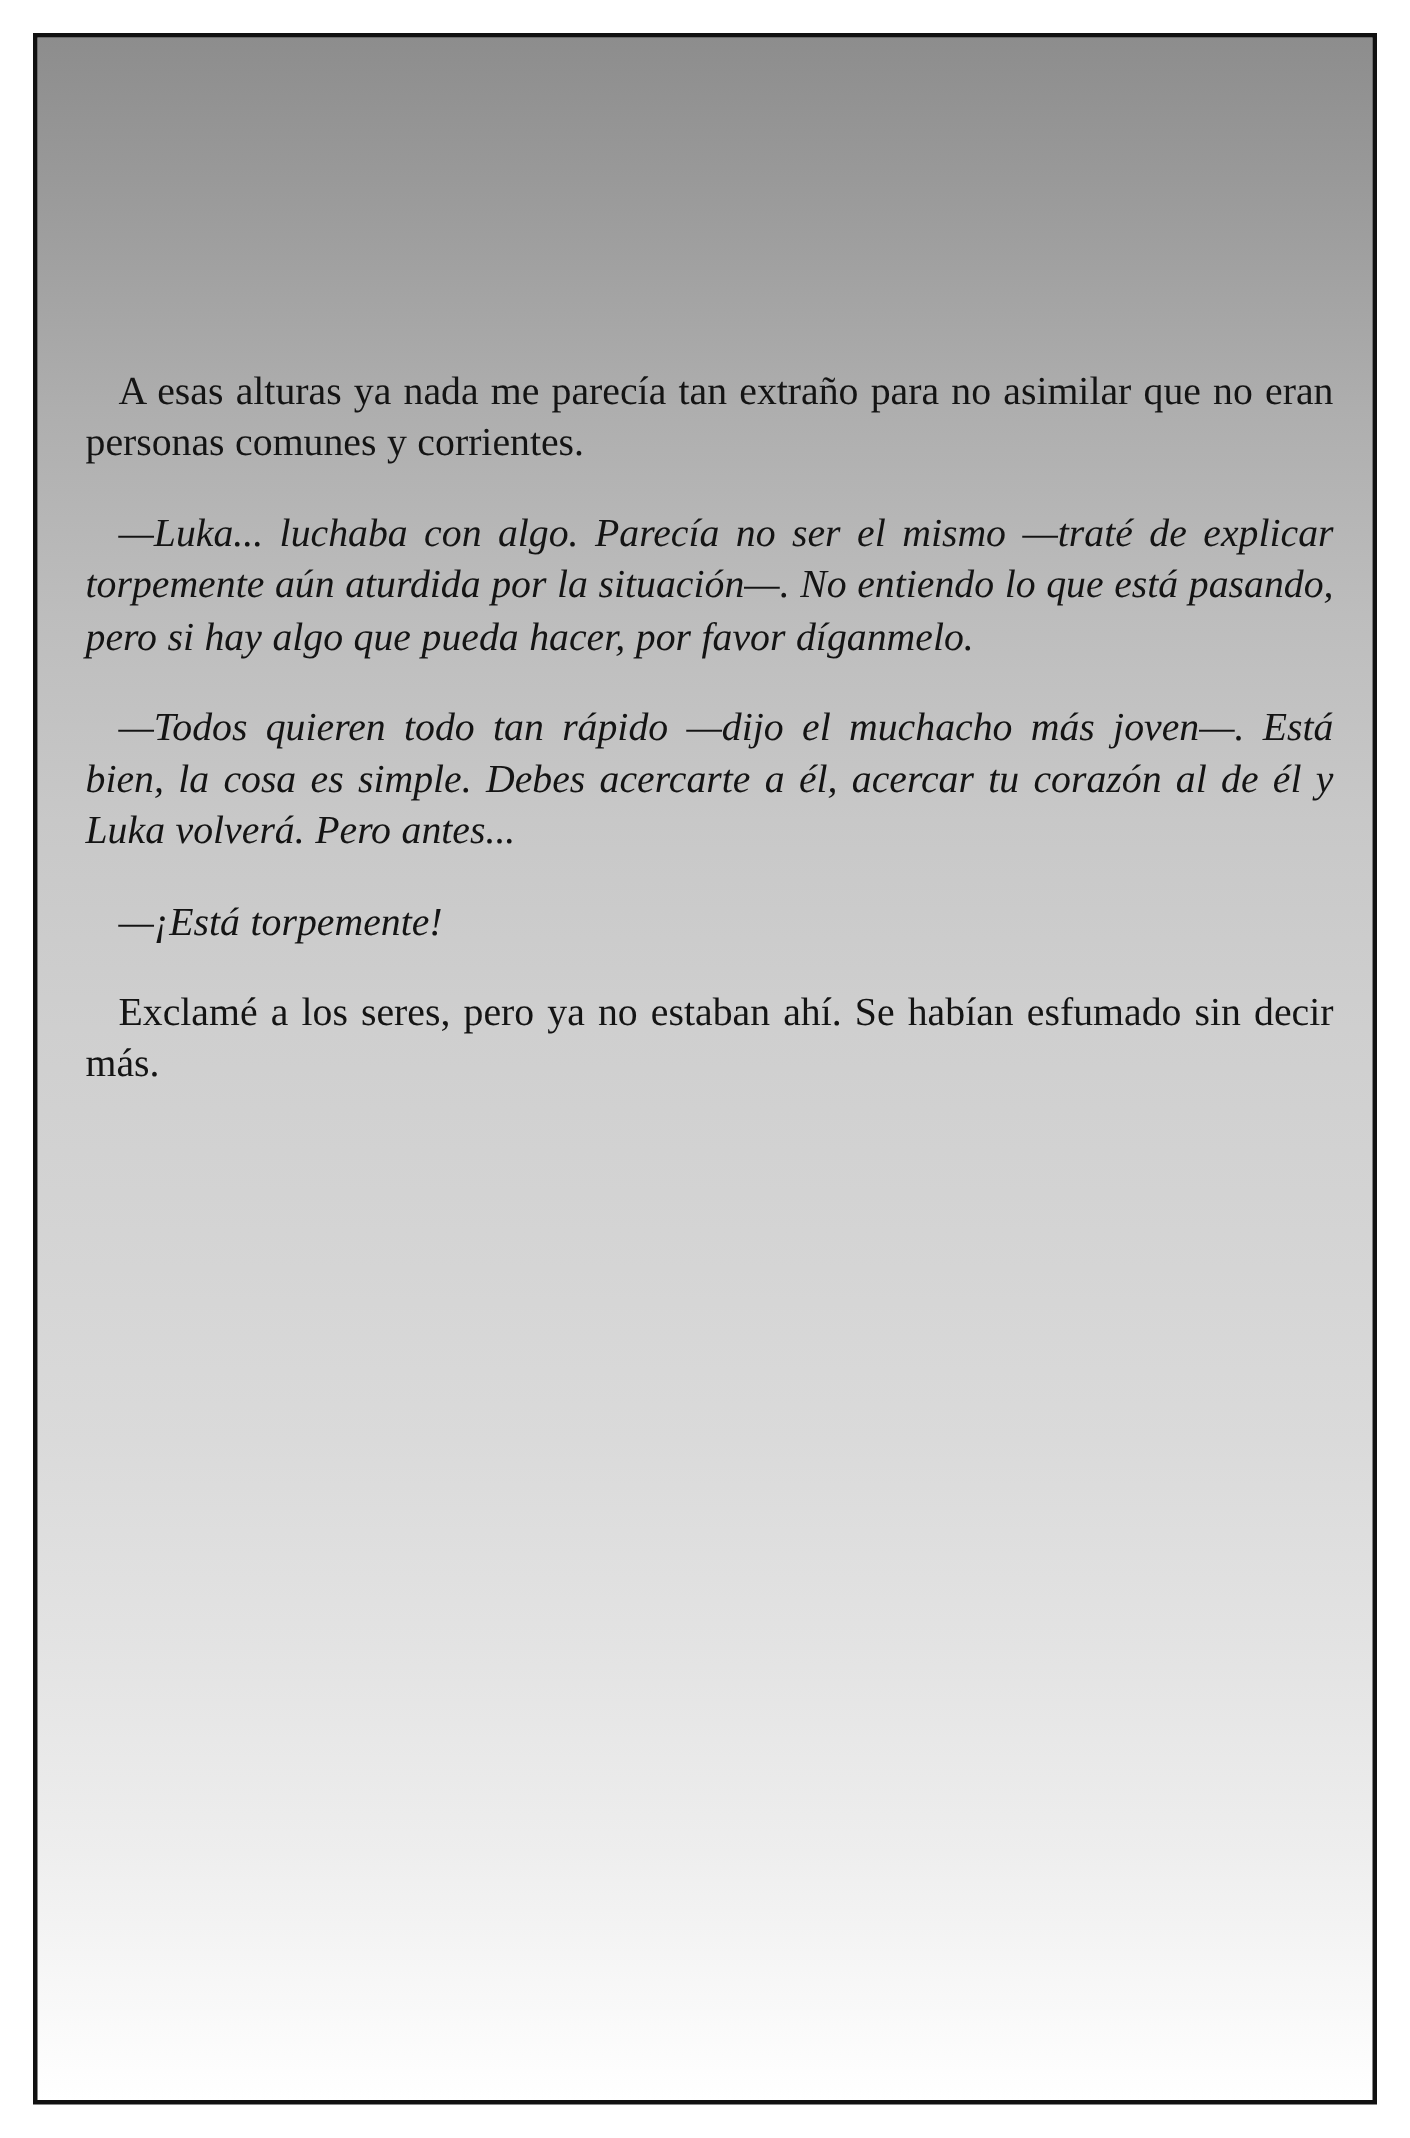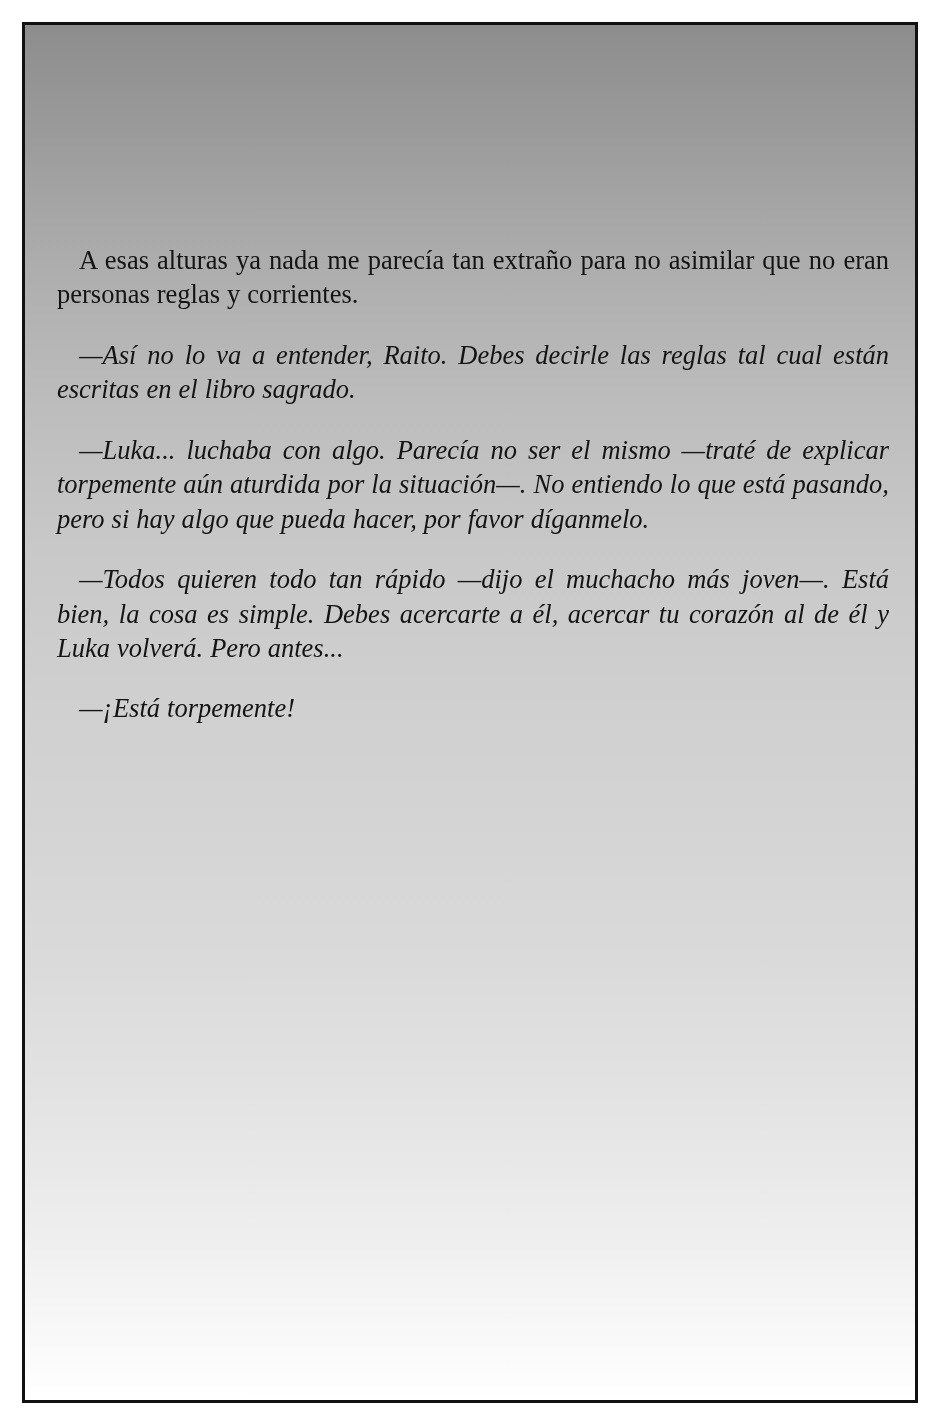--- a/index.html
+++ b/index.html
@@ -56,19 +56,19 @@
   }
   p.last {
     margin-bottom: 0;
   }
 </style>
 </head>
 <body>
 
 <div id="page">
   <div id="text-column">
-    <p class="para">A esas alturas ya nada me parecía tan extraño para no asimilar que no eran personas reglas y corrientes.</p>
-    <p class="para italic">—Así no lo va a entender, Raito. Debes decirle las reglas tal cual están escritas en el libro sagrado.</p>
+    <p class="para">A esas alturas ya nada me parecía tan extraño para no asimilar que no eran personas comunes y corrientes.</p>
     <p class="para italic">—Luka... luchaba con algo. Parecía no ser el mismo —traté de explicar torpemente aún aturdida por la situación—. No entiendo lo que está pasando, pero si hay algo que pueda hacer, por favor díganmelo.</p>
     <p class="para italic">—Todos quieren todo tan rápido —dijo el muchacho más joven—. Está bien, la cosa es simple. Debes acercarte a él, acercar tu corazón al de él y Luka volverá. Pero antes...</p>
     <p class="para italic">—¡Está torpemente!</p>
+    <p class="para last">Exclamé a los seres, pero ya no estaban ahí. Se habían esfumado sin decir más.</p>
   </div>
 </div>
 
 </body></html>

